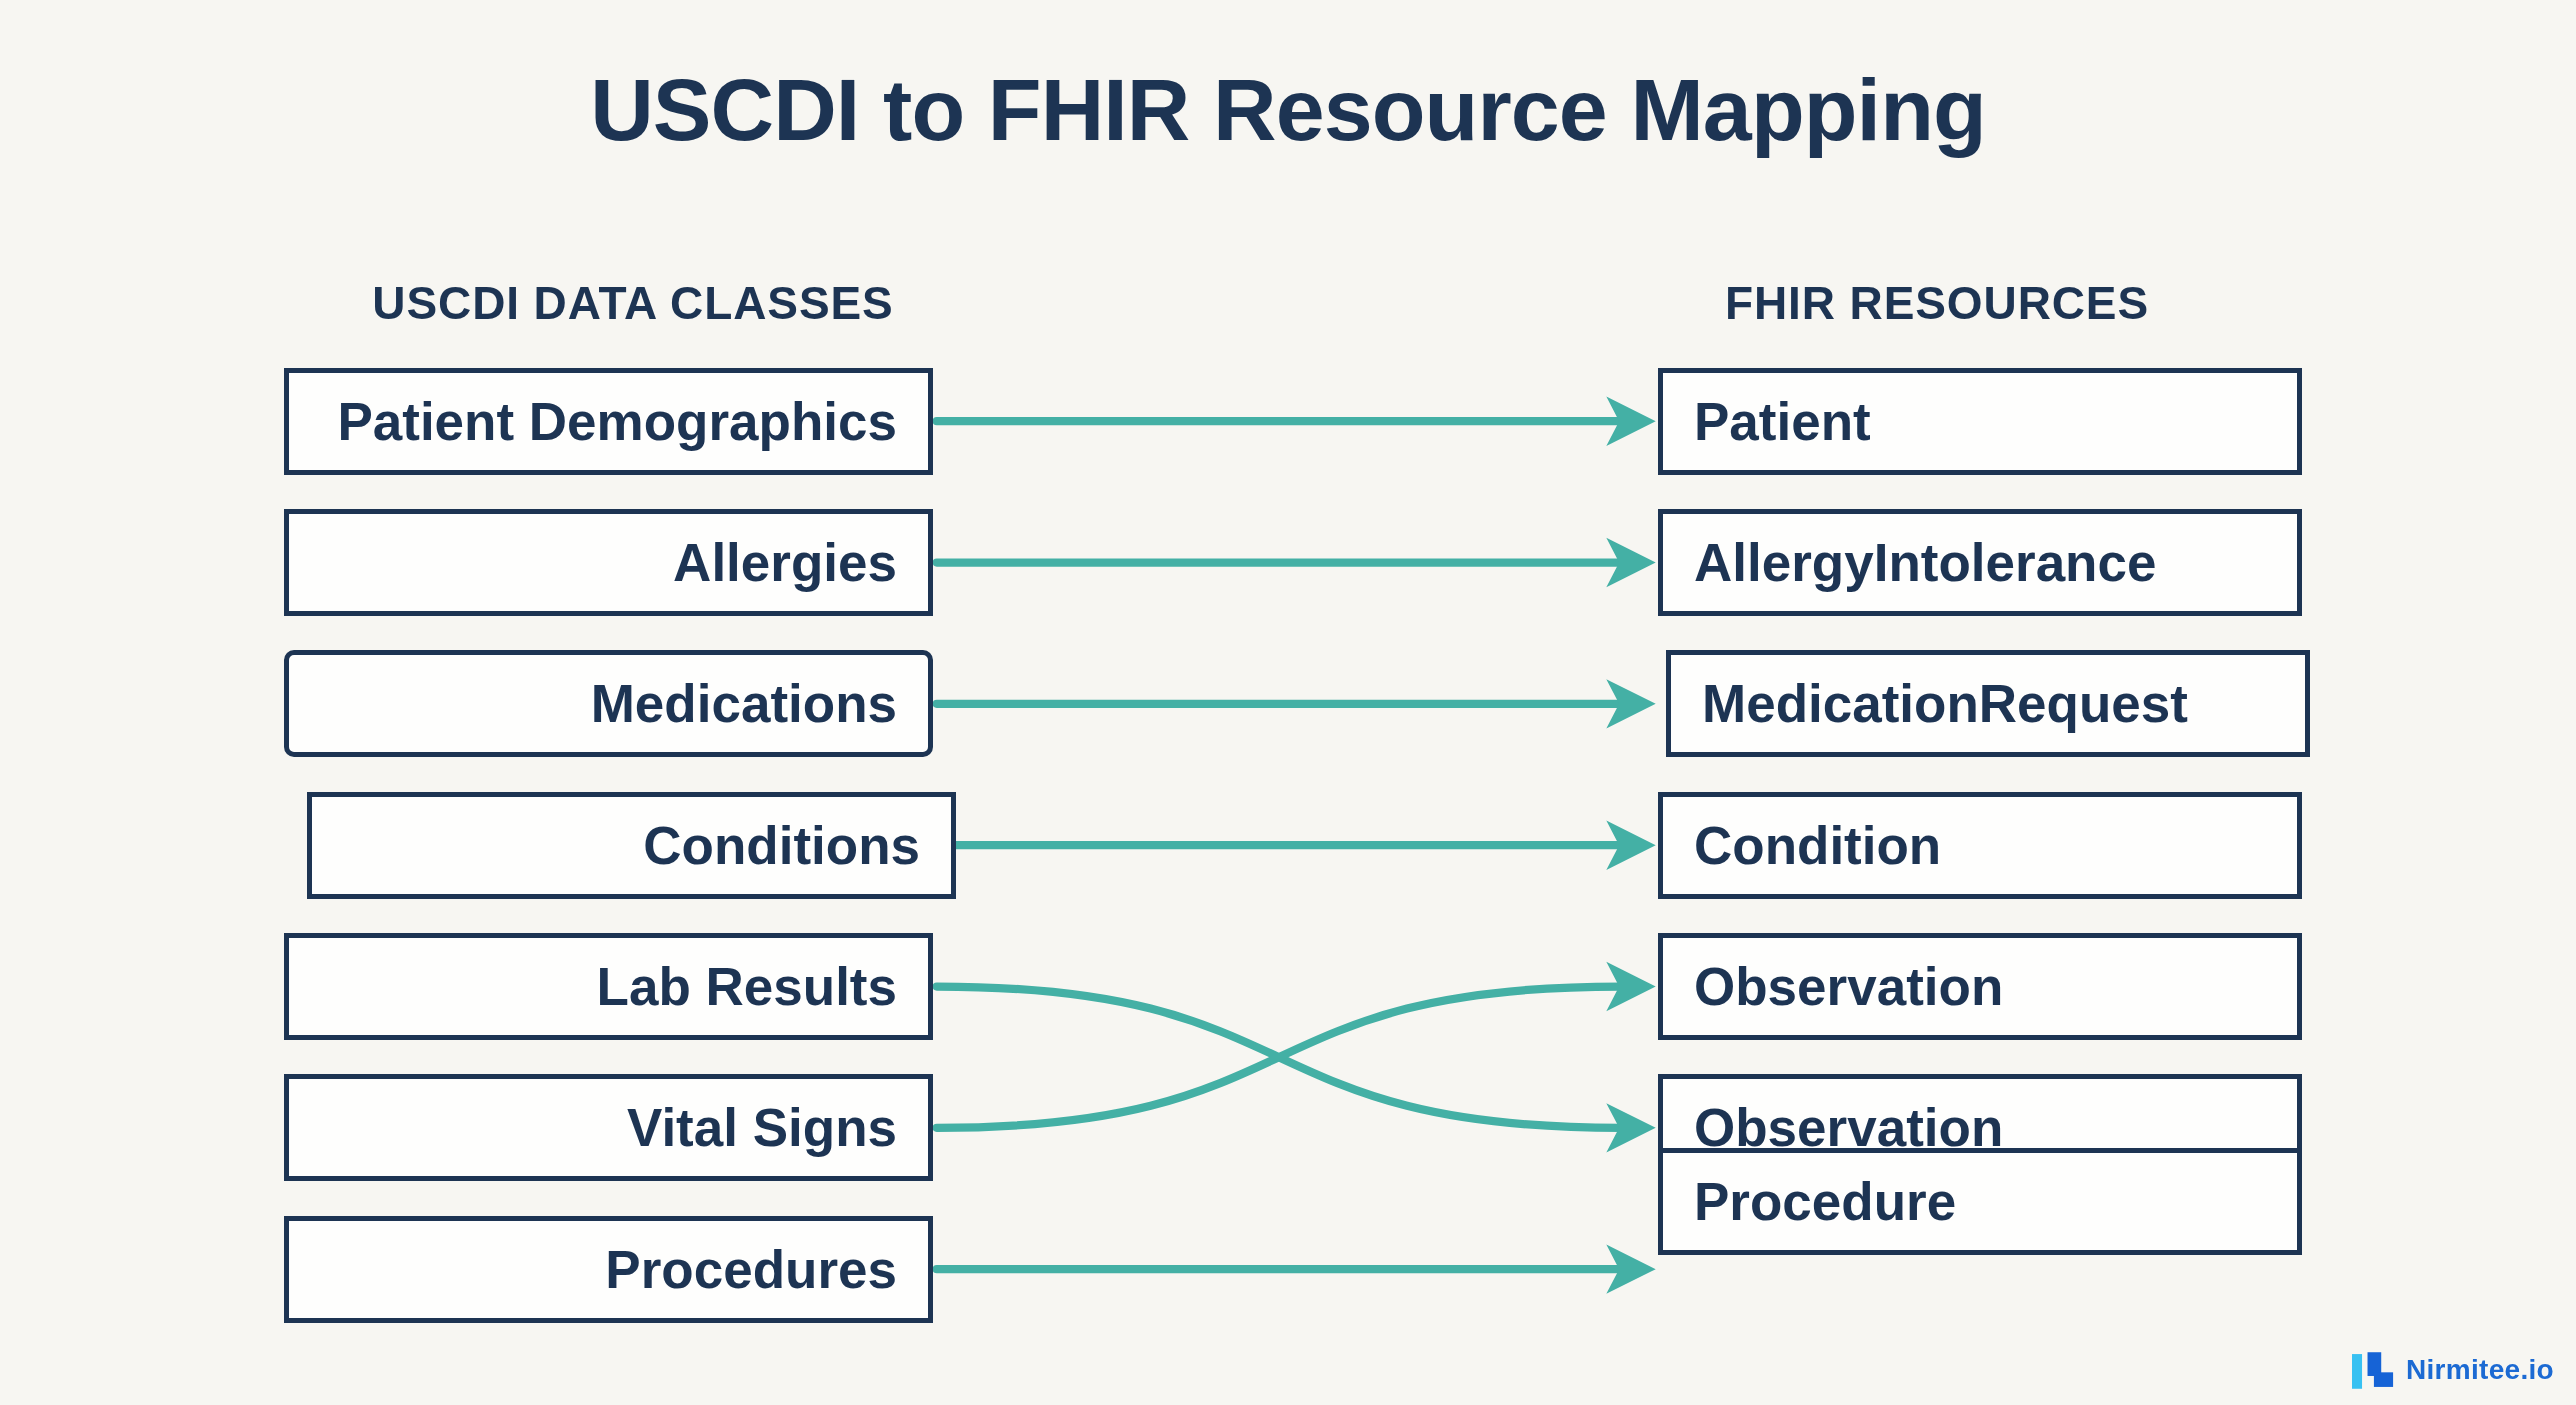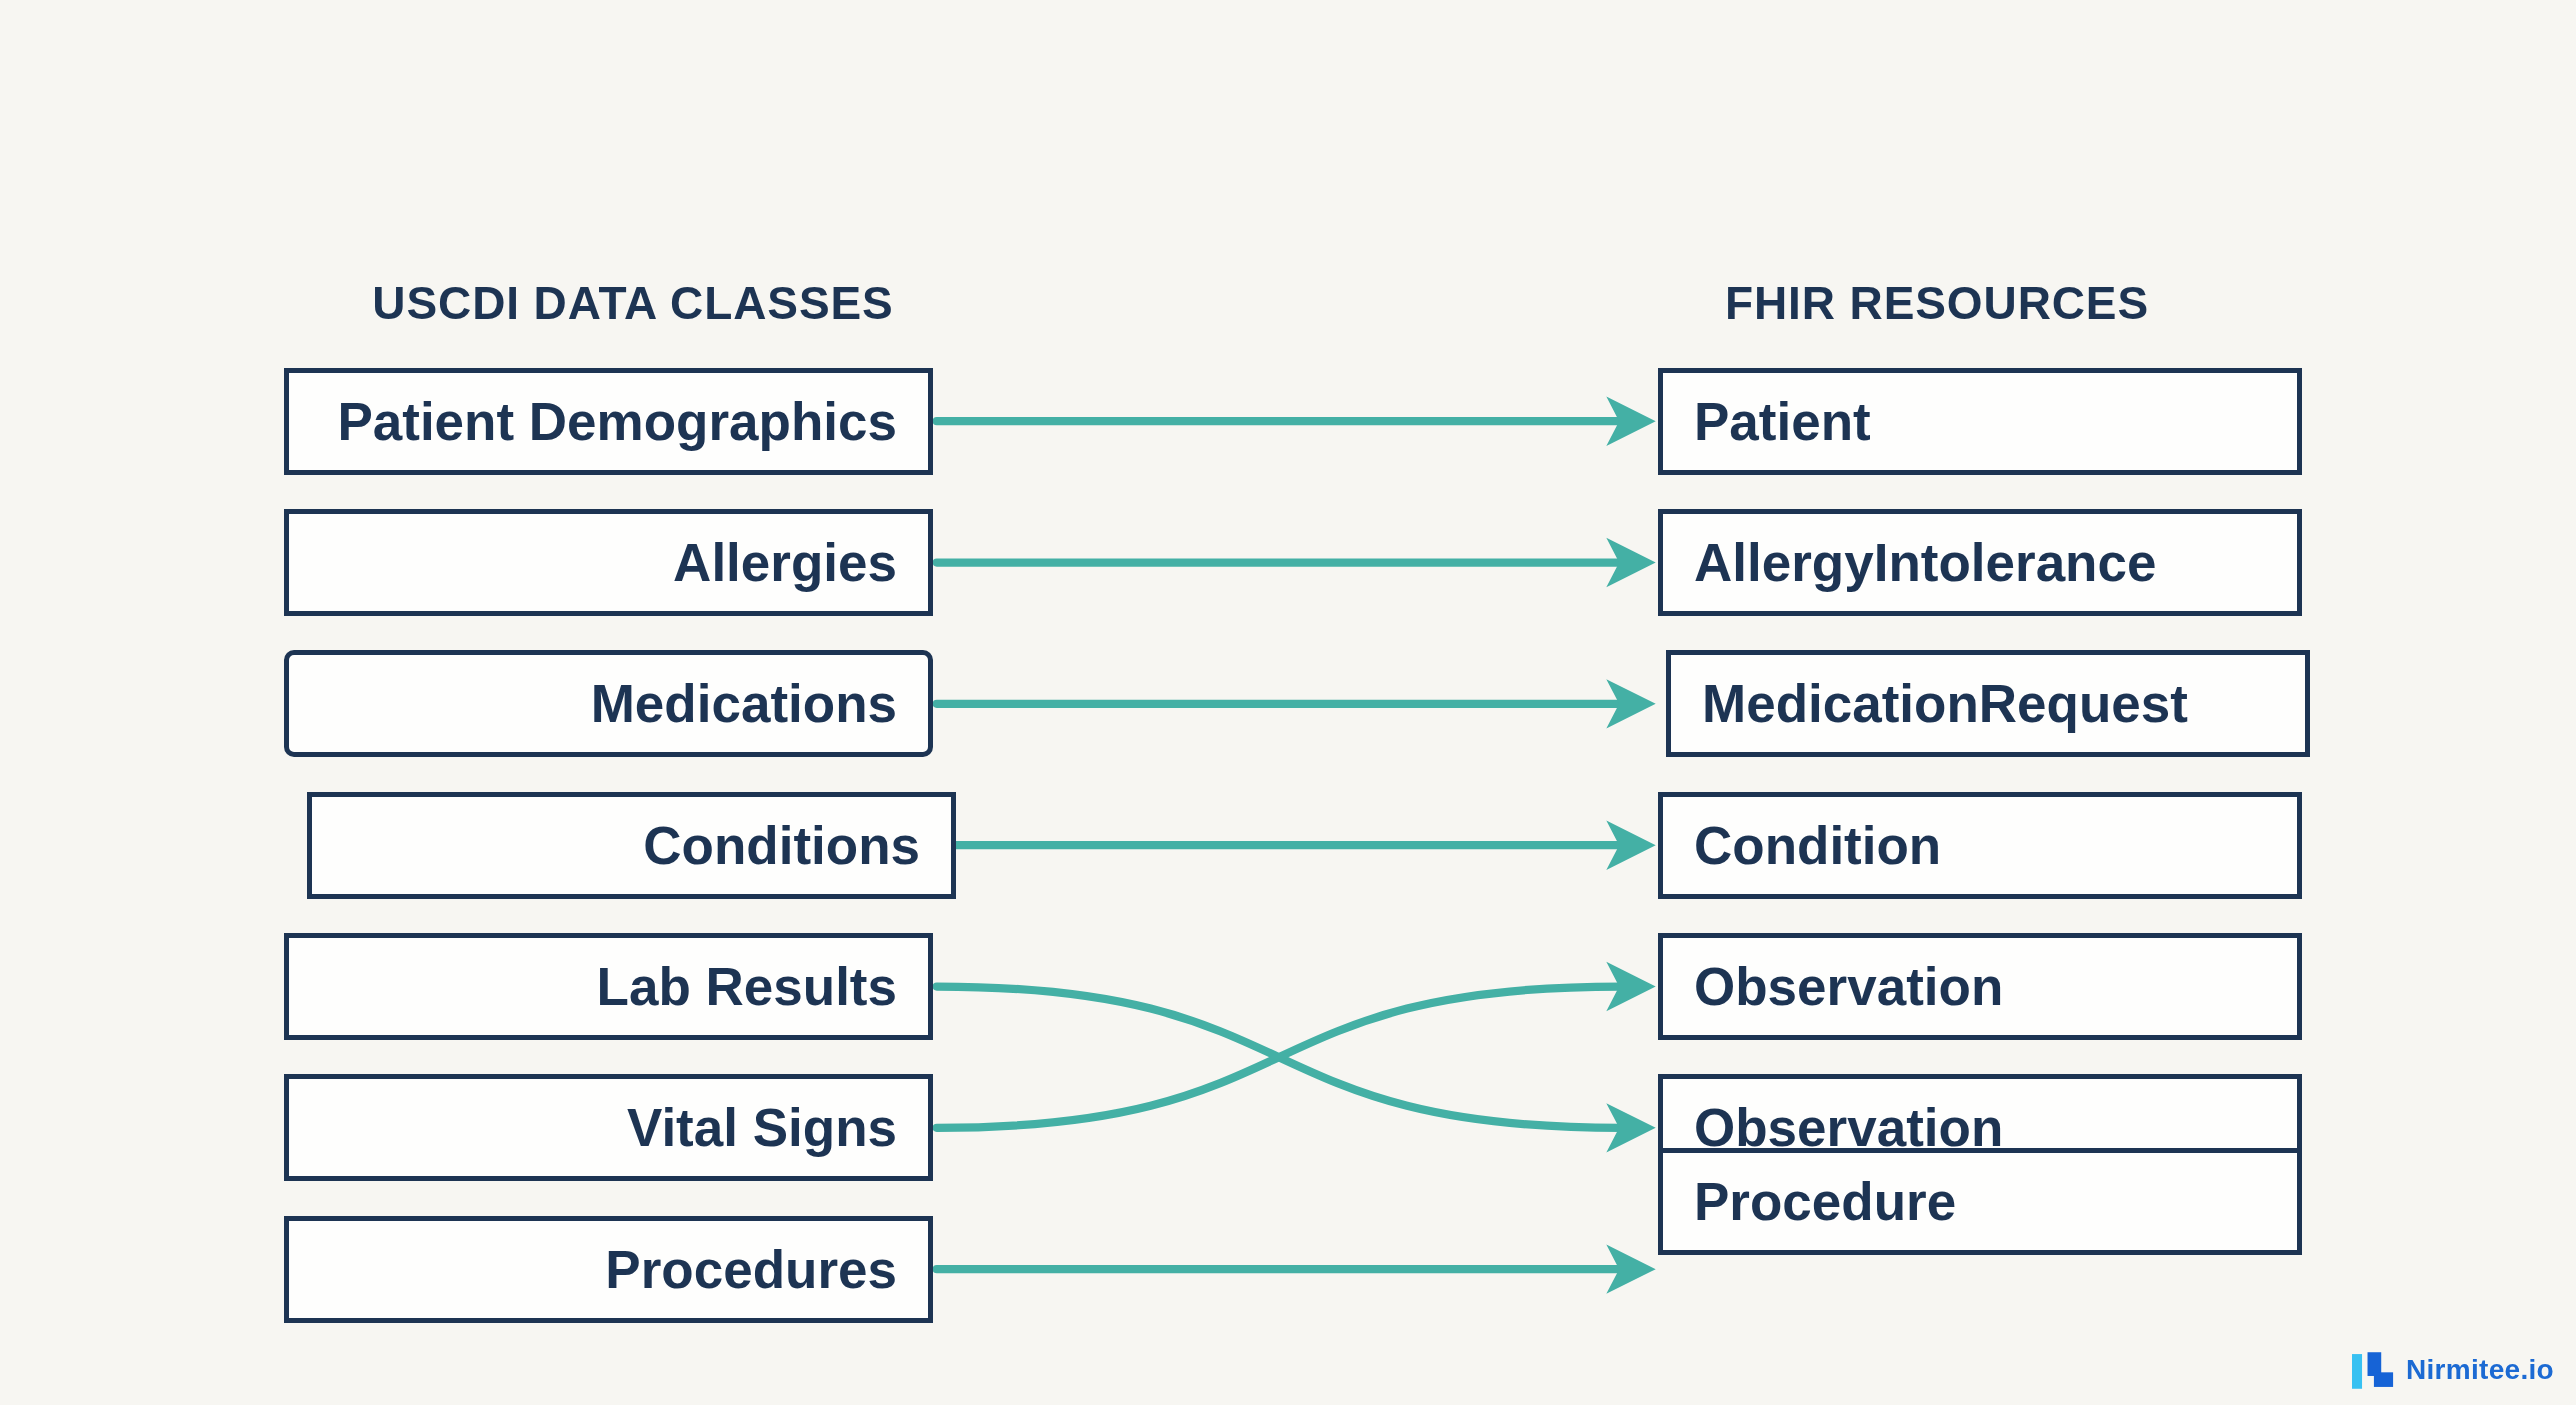--- a/index.html
+++ b/index.html
@@ -48,20 +48,21 @@
     font-size:28px;font-weight:700;
     color:var(--logoblue,#1c6ad3);
     letter-spacing:0.3px;
   }
 </style>
 </head>
 <body>
 
 <div class="canvas" style="--navy: #1d3453; --teal: #44b0a5; --bg: #f7f6f2; --boxfill: #fefefd; --logoblue: #1c6ad3;">
 
+  <div class="title">USCDI to FHIR Resource Mapping</div>
 
   <div class="col-header left">USCDI DATA CLASSES</div>
   <div class="col-header right">FHIR RESOURCES</div>
 
   <svg class="arrows" id="arrows-svg" viewBox="0 0 2816 1536">
       <path class="arrow-line" d="M 1024 460.5 H 1772"></path>
       <path class="arrow-head" d="M 1810 460.5 L 1756 433.5 L 1770 460.5 L 1756 487.5 Z"></path>
       <path class="arrow-line" d="M 1024 615 H 1772"></path>
       <path class="arrow-head" d="M 1810 615 L 1756 588 L 1770 615 L 1756 642 Z"></path>
       <path class="arrow-line" d="M 1024 769.5 H 1772"></path>

